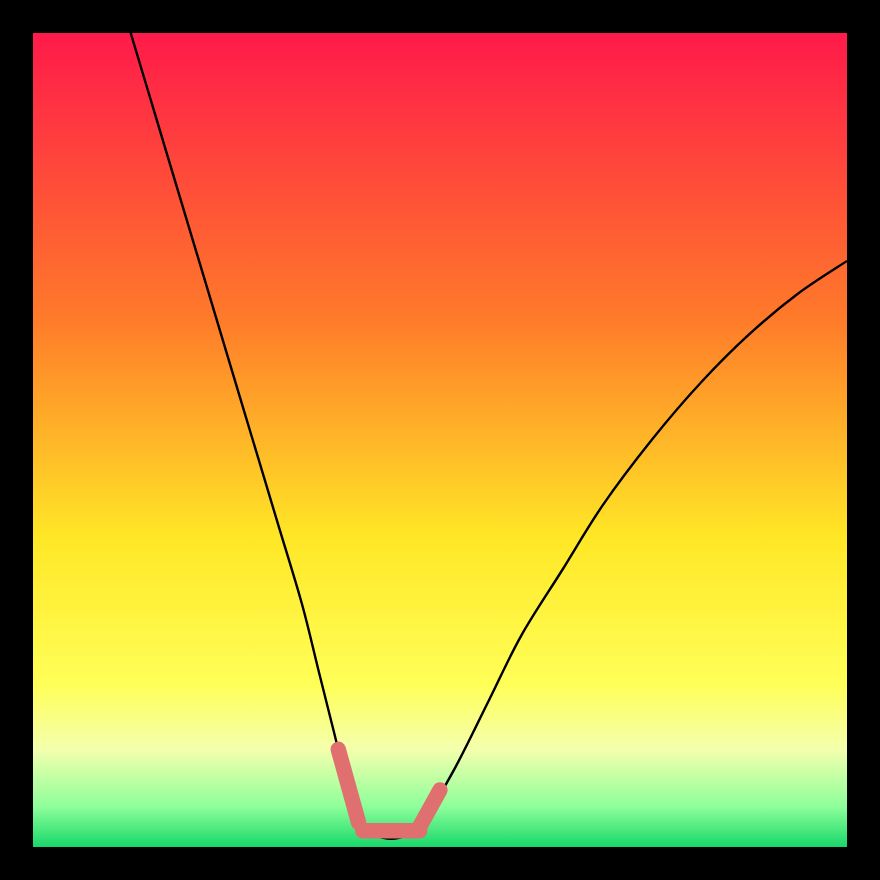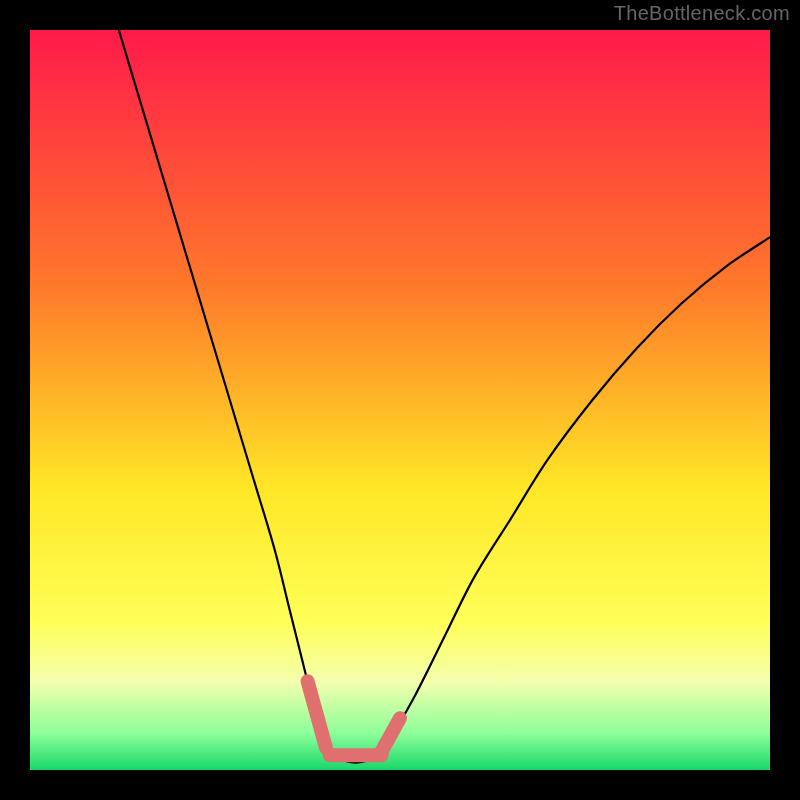--- a/index.html
+++ b/index.html
@@ -38,21 +38,20 @@
   svg.chart {
     width: 100%;
     height: 100%;
     display: block;
   }
 </style>
 </head>
 <body>
 
 <div class="frame">
-  <div class="watermark">TheBottleneck.com</div>
 
   <div class="plot-area">
     <svg class="chart" viewBox="0 0 740 740" preserveAspectRatio="none">
       <defs>
         <linearGradient id="bgGrad" x1="0" y1="0" x2="0" y2="1">
             <stop offset="0%" stop-color="#ff1a4a"></stop>
             <stop offset="35%" stop-color="#ff7a2a"></stop>
             <stop offset="62%" stop-color="#ffe726"></stop>
             <stop offset="80%" stop-color="#ffff58"></stop>
             <stop offset="88%" stop-color="#f4ffad"></stop>

